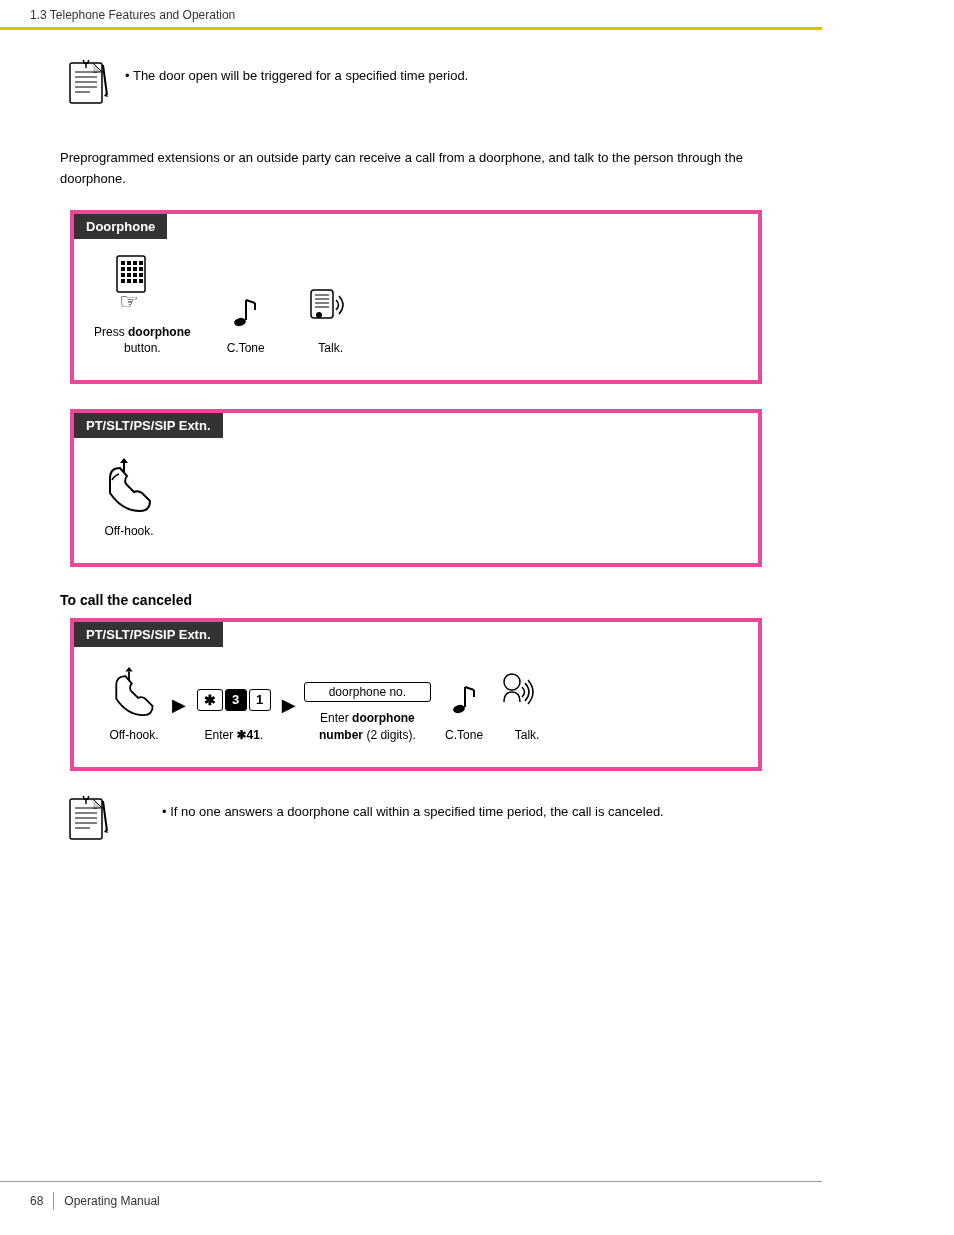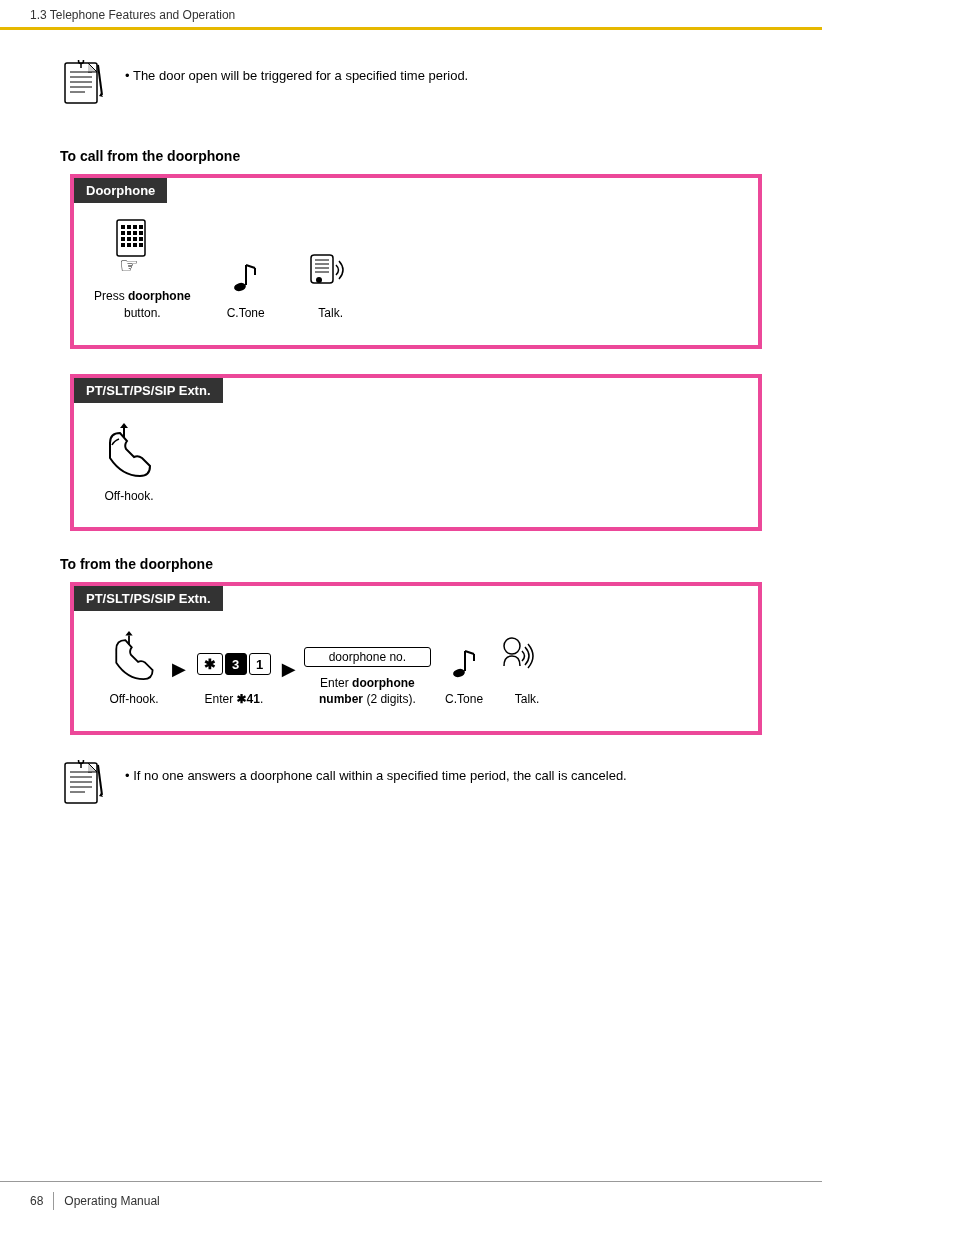--- a/index.html
+++ b/index.html
@@ -32,20 +32,21 @@
     .page-content {
       padding: 20px 60px 30px 60px;
     }
 
     
     .note-block {
       display: flex;
       align-items: flex-start;
       margin-bottom: 30px;
       margin-top: 10px;
+      text-align: right;
     }
     .note-icon {
       width: 50px;
       min-width: 50px;
       margin-right: 15px;
     }
     .note-text {
       font-size: 13px;
       padding-top: 8px;
     }
@@ -210,24 +211,22 @@
           <circle cx="21" cy="1" r="2.5" fill="none" stroke="#000" stroke-width="1.5"></circle>
           <line x1="21" y1="3.5" x2="21" y2="8" stroke="#000" stroke-width="1.5"></line>
         </svg>
       </div>
       <div class="note-text">
         <span>• </span><span>The door open will be triggered for a specified time period.</span>
       </div>
     </div>
 
 
-
-    <div class="subsection-title">
-      <span>To call from the doorphone</span>
-    </div>
+    <p class="description">Preprogrammed extensions or an outside party can receive a call from a doorphone, and talk to the person through the doorphone.</p>
+
 
     <div class="diagram-box">
       <div class="diagram-box-header">
         <span>Doorphone</span>
       </div>
       <div class="diagram-content">
         <div class="flow-row">
 
           <div class="flow-step" style="min-width:90px;">
             <div class="step-icon">
@@ -318,21 +317,21 @@
               </svg>
             </div>
             <div class="step-label">Off-hook.</div>
           </div>
 
         </div>
       </div>
     </div>
 
     <div class="subsection-title">
-      <span>To from the doorphone</span>
+      <span>To call the canceled</span>
     </div>
 
     <div class="diagram-box" style="max-width:760px;">
       <div class="diagram-box-header">
         <span>PT/SLT/PS/SIP Extn.</span>
       </div>
       <div class="diagram-content" style="padding: 20px 30px 15px;">
         <div class="flow-row" style="align-items:flex-end; gap:8px; flex-wrap:nowrap;">
 
           <div class="flow-step" style="min-width:60px;">
@@ -395,21 +394,21 @@
                 <path d="M28 13 Q38 25 28 37" fill="none" stroke="#000" stroke-width="1.5"></path>
               </svg>
             </div>
             <div class="step-label">Talk.</div>
           </div>
 
         </div>
       </div>
     </div>
 
-    <div class="note-block" style="margin-top:15px;">
+    <div class="note-block" style="margin-top:15px;gap:37px;">
       <div class="note-icon">
         <svg width="45" height="55" viewBox="0 0 45 55">
           <rect x="5" y="3" width="32" height="40" rx="2" ry="2" fill="none" stroke="#000" stroke-width="1.5"></rect>
           <line x1="10" y1="12" x2="32" y2="12" stroke="#000" stroke-width="1"></line>
           <line x1="10" y1="17" x2="32" y2="17" stroke="#000" stroke-width="1"></line>
           <line x1="10" y1="22" x2="32" y2="22" stroke="#000" stroke-width="1"></line>
           <line x1="10" y1="27" x2="32" y2="27" stroke="#000" stroke-width="1"></line>
           <line x1="10" y1="32" x2="25" y2="32" stroke="#000" stroke-width="1"></line>
           <polyline points="28,3 37,12 28,12" fill="#ccc" stroke="#000" stroke-width="1"></polyline>
           <circle cx="21" cy="1" r="2.5" fill="none" stroke="#000" stroke-width="1.5"></circle>

